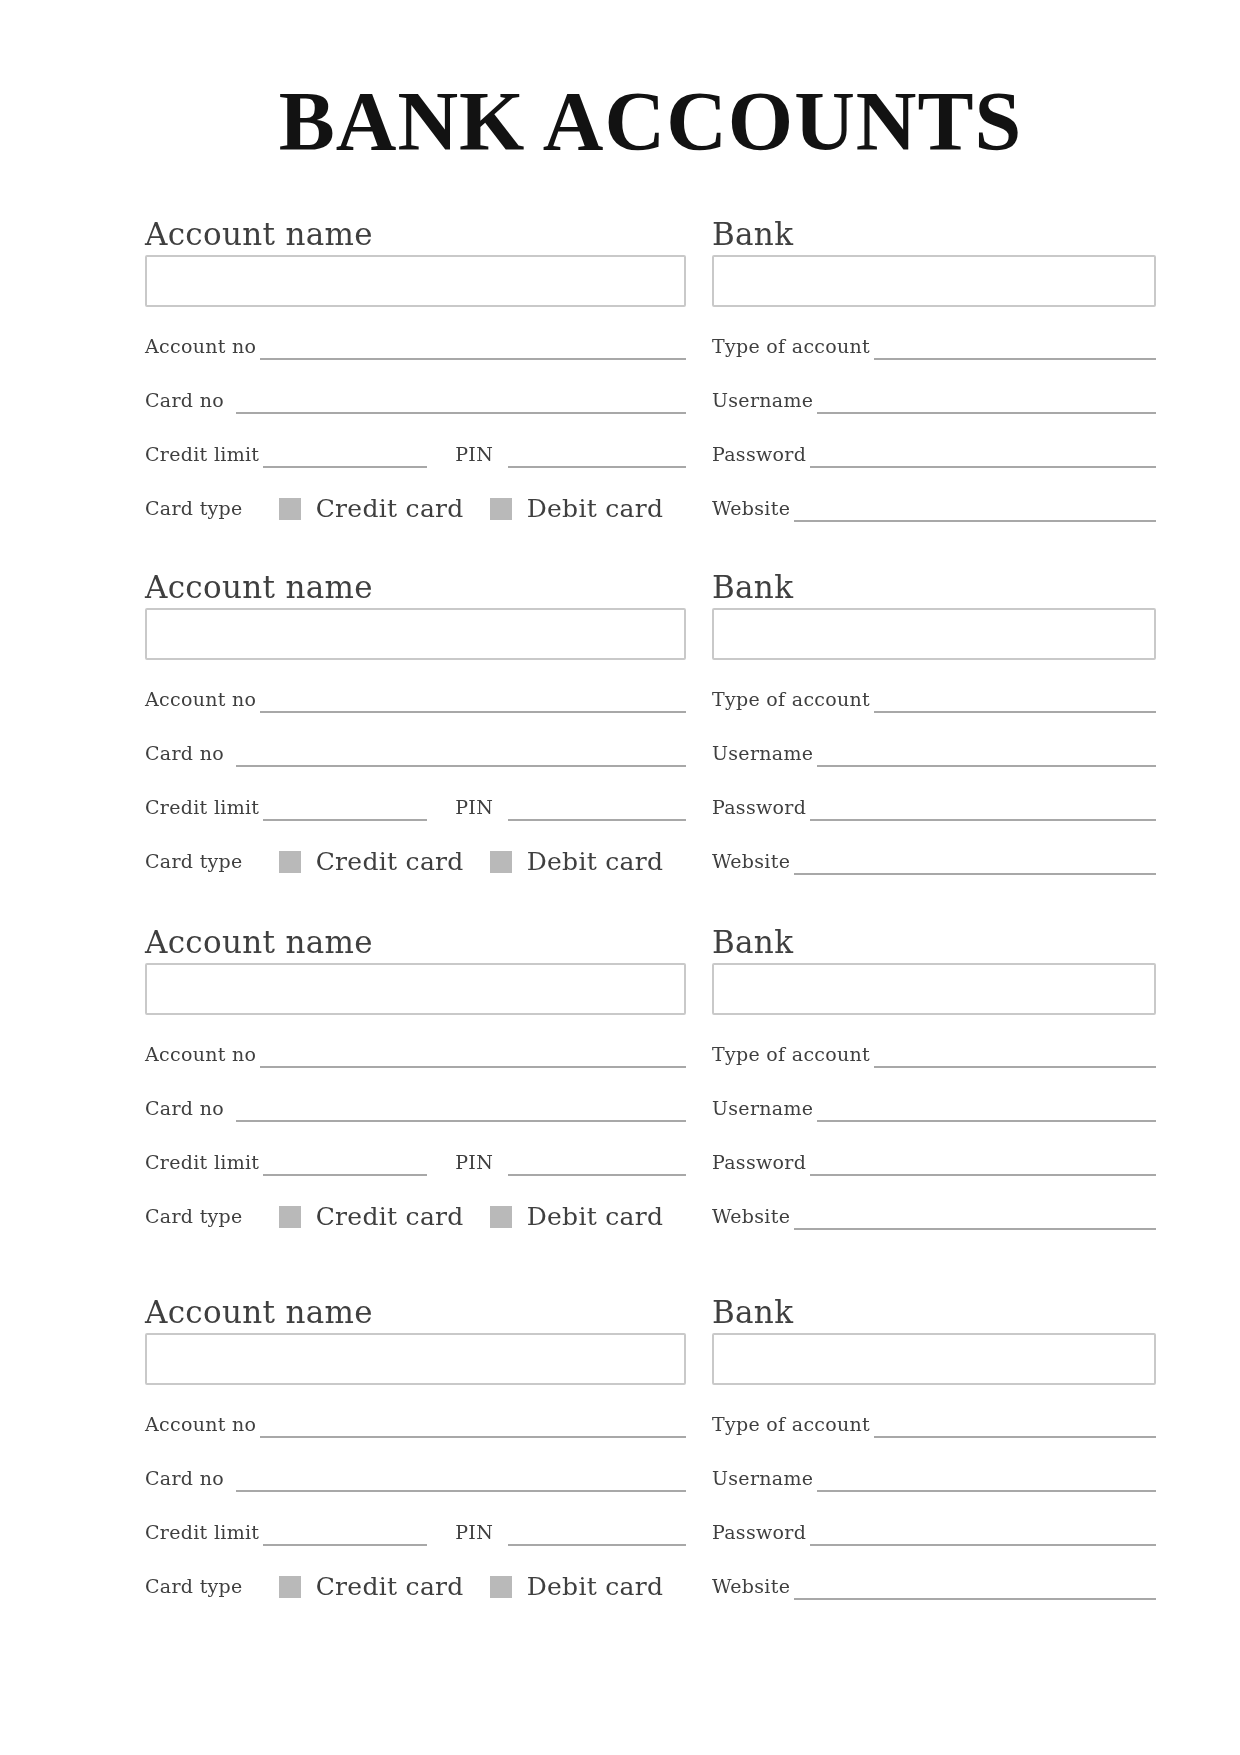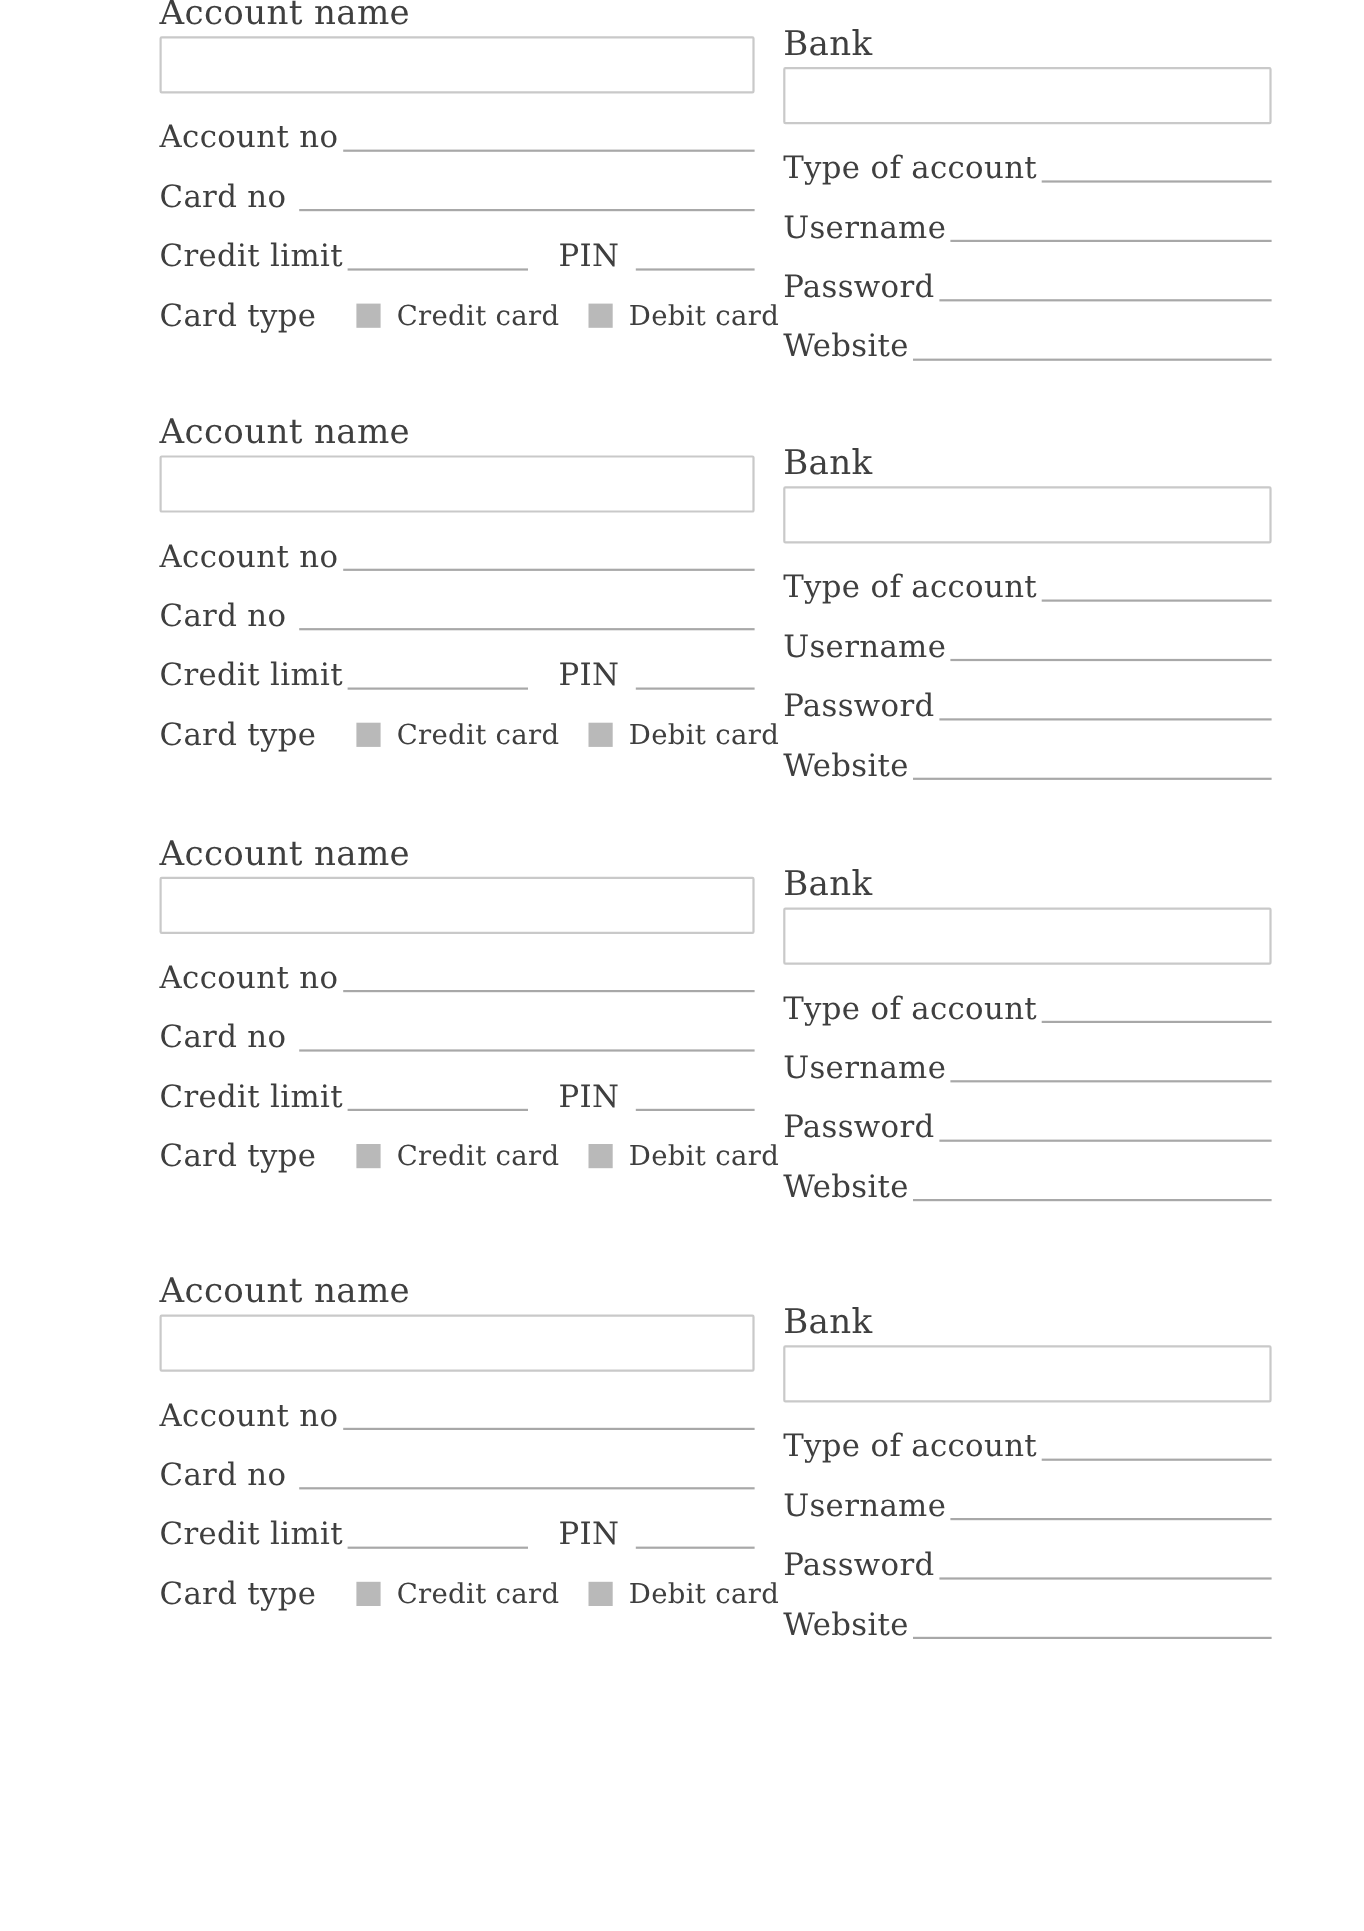--- a/index.html
+++ b/index.html
@@ -22,32 +22,32 @@
     font-family:"Liberation Serif","DejaVu Serif",serif;
     font-weight:700;font-size:84px;line-height:92px;
     letter-spacing:1px;color:var(--title);
     text-align:center;margin:76px 0 54px 0;white-space:nowrap;
   }
   .block{display:flex;gap:26px;margin-bottom:52px;}
   .block:nth-of-type(2){margin-bottom:54px;}
   .block:nth-of-type(3){margin-bottom:69px;}
   .col{display:block;}
   .col.left{width:541px;}
-  .col.right{width:444px;margin-top:28px;}
+  .col.right{width:444px;}
   .blabel{font-size:31px;line-height:24px;color:var(--text);letter-spacing:0.3px;}
   .boxinput{
     display:block;width:100%;height:52px;margin-top:9px;
     border:2px solid var(--box-border);border-radius:2px;
     background:#fff;padding:0 12px;
     font-family:inherit;font-size:24px;color:var(--text);
     outline:none;
   }
   .frow{display:flex;align-items:stretch;height:29px;margin-top:25px;}
   .flabel{
-    font-size:28px;line-height:29px;white-space:nowrap;
+    font-size:19px;line-height:29px;white-space:nowrap;
     color:var(--text);letter-spacing:0.3px;flex:0 0 auto;
   }
   .fline{
     flex:1 1 auto;min-width:0;
     border:none;border-bottom:2px solid var(--line);
     border-radius:0;background:transparent;
     margin:0 0 1px 4px;padding:0 4px;
     font-family:inherit;font-size:22px;color:var(--text);
     outline:none;
   }
@@ -61,20 +61,21 @@
     flex:0 0 auto;margin-left:36px;display:inline-block;cursor:pointer;
   }
   .checkbox.cb2{margin-left:26px;}
   .cbl{font-size:25px;line-height:29px;white-space:nowrap;margin-left:15px;letter-spacing:0.3px;}
 </style>
 </head>
 <body>
 
 <div class="page">
   <div class="content">
+    <h1 class="title">BANK ACCOUNTS</h1>
     <div id="blocks">
   <section class="block">
     <div class="col left">
       <div class="blabel">Account name</div>
       <input class="boxinput" type="text" style="">
       <div class="frow">
         <span class="flabel">Account no</span>
         <input class="fline" type="text" style="">
       </div>
       <div class="frow">

